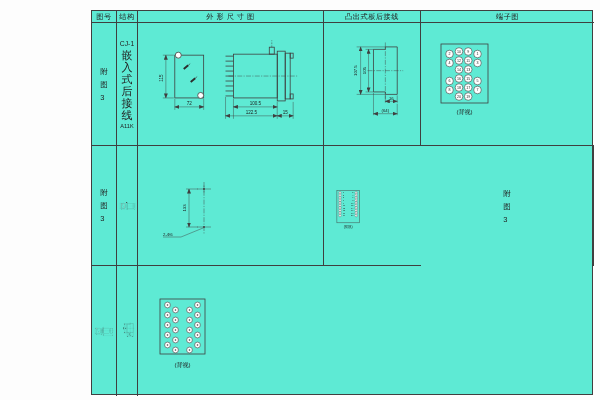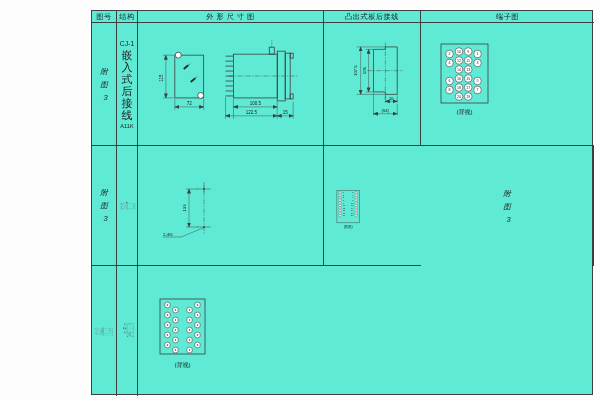--- a/index.html
+++ b/index.html
@@ -7,21 +7,21 @@
   .sheet{position:relative;width:600px;height:400px;background:#fdfdfd;overflow:hidden;}
   .tbl{position:absolute;left:91px;top:10px;width:502px;height:385px;
        display:grid;grid-template-columns:25px 21px 186px 97px 173px;
        grid-template-rows:12px 123px 120px 130px;
        border:1px solid #3f3f3f;box-sizing:border-box;background:#5eead4;}
   .cell{border-right:1px solid #3f3f3f;border-bottom:1px solid #3f3f3f;box-sizing:border-box;
         position:relative;overflow:hidden;display:flex;align-items:center;justify-content:center;}
   .cell.lc{border-right:none;}
   .cell.lr{border-bottom:none;}
   .hdr{font-size:7.2px;letter-spacing:.5px;white-space:nowrap;}
-  .vtext{width:1em;word-break:break-all;text-align:right;font-size:7.5px;line-height:13px;font-style:italic;}
+  .vtext{width:1em;word-break:break-all;text-align:left;font-size:7.5px;line-height:13px;}
   .structcell{flex-direction:column;gap:2px;}
   .model{font-size:6.8px;white-space:nowrap;}
   .svtext{width:1em;word-break:break-all;font-size:11px;line-height:12px;}
   .code{font-size:5.6px;white-space:nowrap;}
   .drawcell{align-items:flex-start;justify-content:flex-start;}
   svg text{font-family:"Liberation Sans",sans-serif;fill:#1d1d1d;}
   .ln{stroke:#3f3f3f;stroke-width:.8;fill:none;}
   .lnf{stroke:#3f3f3f;stroke-width:.8;fill:#fff;}
   .thin{stroke:#3f3f3f;stroke-width:.45;fill:none;}
   .cl{stroke:#3f3f3f;stroke-width:.45;fill:none;stroke-dasharray:5 1.3 1.2 1.3;}

